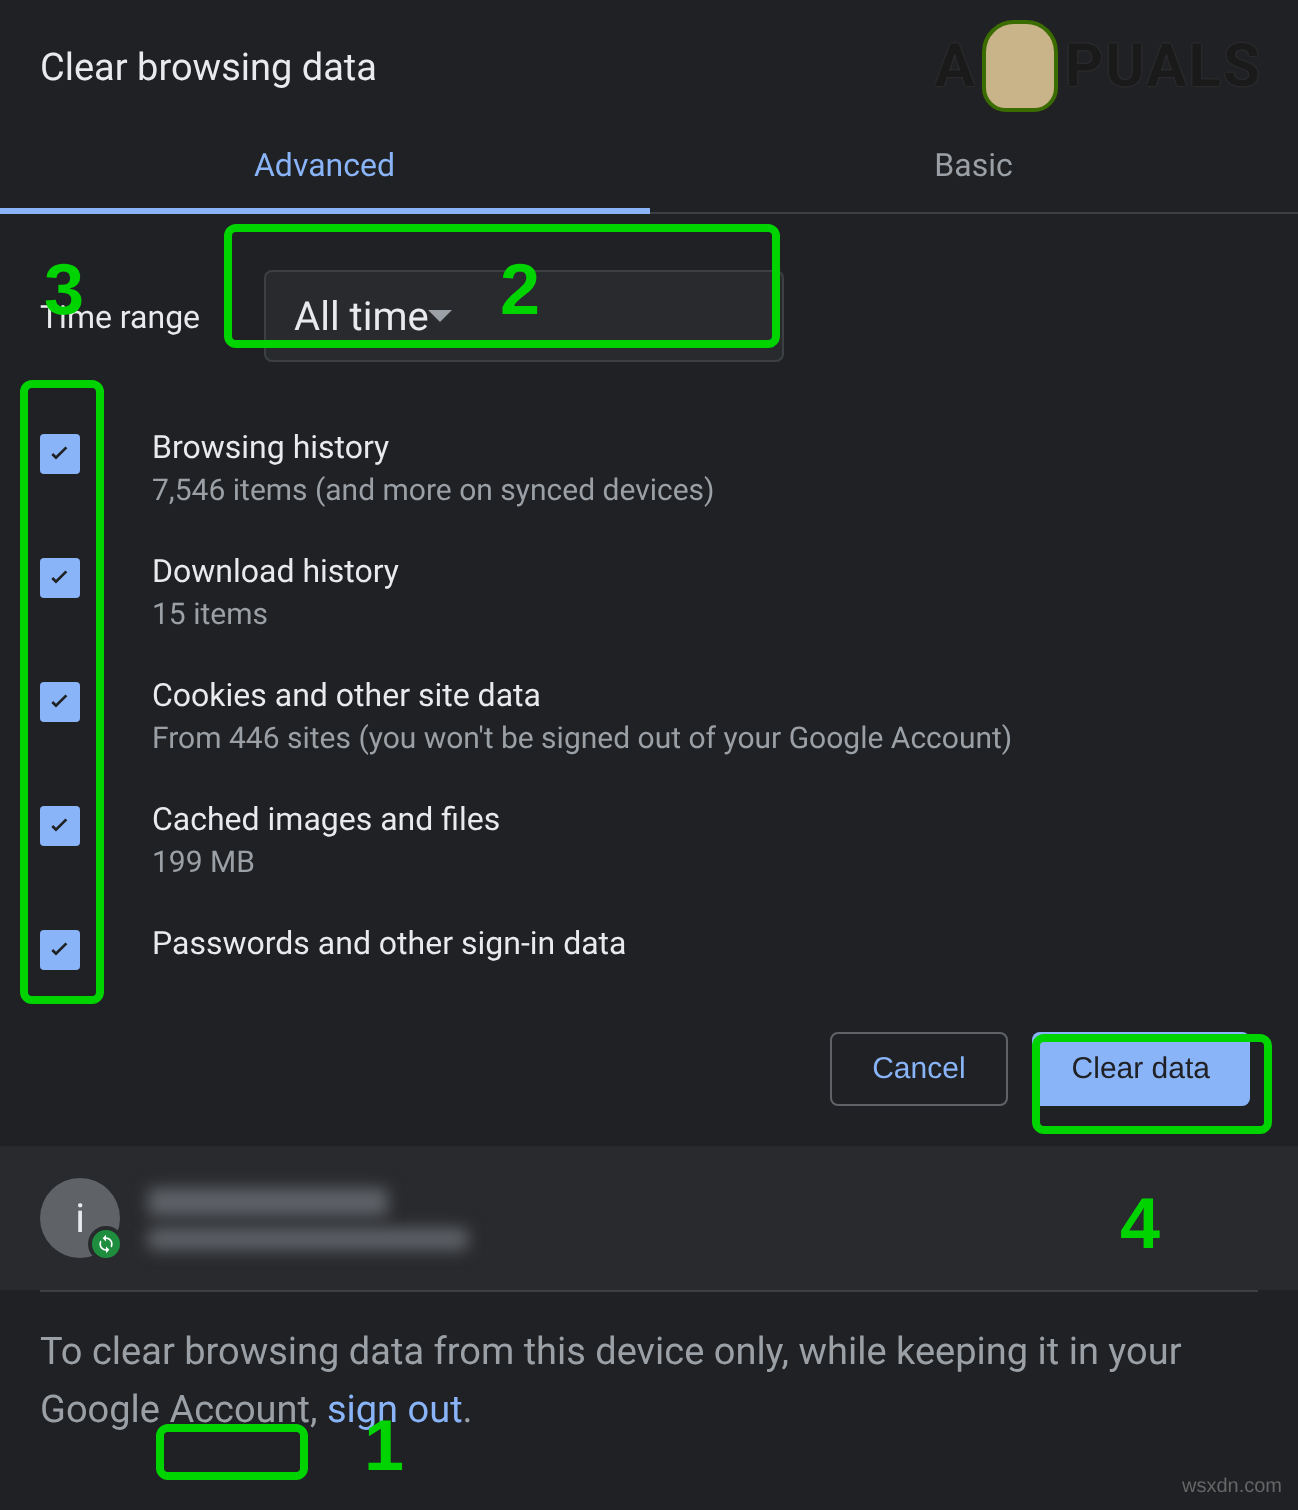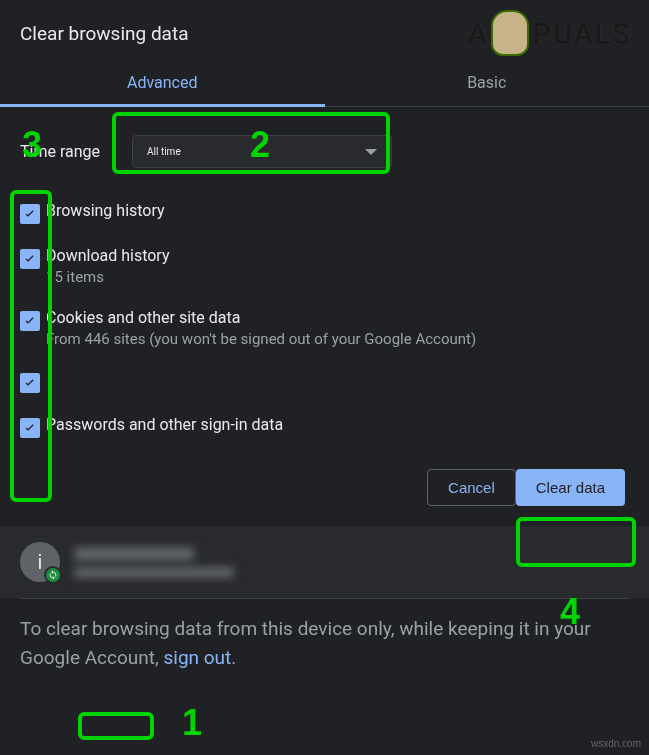--- a/index.html
+++ b/index.html
@@ -55,45 +55,44 @@
     }
     .time-label {
       font-size: 16px;
       color: #e8eaed;
       position: relative;
       z-index: 0;
     }
     .time-select {
       display: flex;
       align-items: center;
-      justify-content: space-between;
       background: #292a2d;
       border: 1px solid #3c4043;
       border-radius: 4px;
       padding: 10px 14px;
       width: 260px;
       cursor: pointer;
-      font-size: 10px;
+      font-size: 20px;
       color: #e8eaed;
     }
     .dropdown-arrow {
       width: 0;
       height: 0;
       border-left: 6px solid transparent;
       border-right: 6px solid transparent;
       border-top: 6px solid #9aa0a6;
     }
     .options {
       padding: 6px 20px 0 20px;
     }
     .option-row {
       display: flex;
       align-items: flex-start;
       padding: 11px 0;
-      gap: 6px;
+      gap: 36px;
     }
     .checkbox {
       width: 20px;
       height: 20px;
       background: #8ab4f8;
       border-radius: 2px;
       display: flex;
       align-items: center;
       justify-content: center;
       flex-shrink: 0;
@@ -114,20 +113,21 @@
       margin-bottom: 3px;
     }
     .option-sub {
       font-size: 15px;
       color: #9aa0a6;
     }
     .button-row {
       display: flex;
       justify-content: flex-end;
       padding: 20px 24px;
+      gap: 12px;
     }
     .btn {
       padding: 9px 20px;
       border-radius: 4px;
       font-size: 15px;
       cursor: pointer;
       border: none;
     }
     .btn-cancel {
       background: transparent;
@@ -270,20 +270,21 @@
 
 <div class="options">
   <div class="option-row">
     <div class="checkbox">
         <svg viewBox="0 0 24 24">
           <path d="M9 16.2l-3.5-3.5 1.4-1.4L9 13.4l7.1-7.1 1.4 1.4z"></path>
         </svg>
       </div>
     <div class="option-text">
       <div class="option-title">Browsing history</div>
+      <div class="option-sub">7,546 items (and more on synced devices)</div>
     </div>
   </div>
   <div class="option-row">
     <div class="checkbox">
         <svg viewBox="0 0 24 24">
           <path d="M9 16.2l-3.5-3.5 1.4-1.4L9 13.4l7.1-7.1 1.4 1.4z"></path>
         </svg>
       </div>
     <div class="option-text">
       <div class="option-title">Download history</div>
@@ -300,20 +301,24 @@
       <div class="option-title">Cookies and other site data</div>
       <div class="option-sub">From 446 sites (you won't be signed out of your Google Account)</div>
     </div>
   </div>
   <div class="option-row">
     <div class="checkbox">
         <svg viewBox="0 0 24 24">
           <path d="M9 16.2l-3.5-3.5 1.4-1.4L9 13.4l7.1-7.1 1.4 1.4z"></path>
         </svg>
       </div>
+    <div class="option-text">
+      <div class="option-title">Cached images and files</div>
+      <div class="option-sub">199 MB</div>
+    </div>
   </div>
   <div class="option-row">
     <div class="checkbox">
         <svg viewBox="0 0 24 24">
           <path d="M9 16.2l-3.5-3.5 1.4-1.4L9 13.4l7.1-7.1 1.4 1.4z"></path>
         </svg>
       </div>
     <div class="option-text">
       <div class="option-title">Passwords and other sign-in data</div>
       <div class="option-sub"></div>

